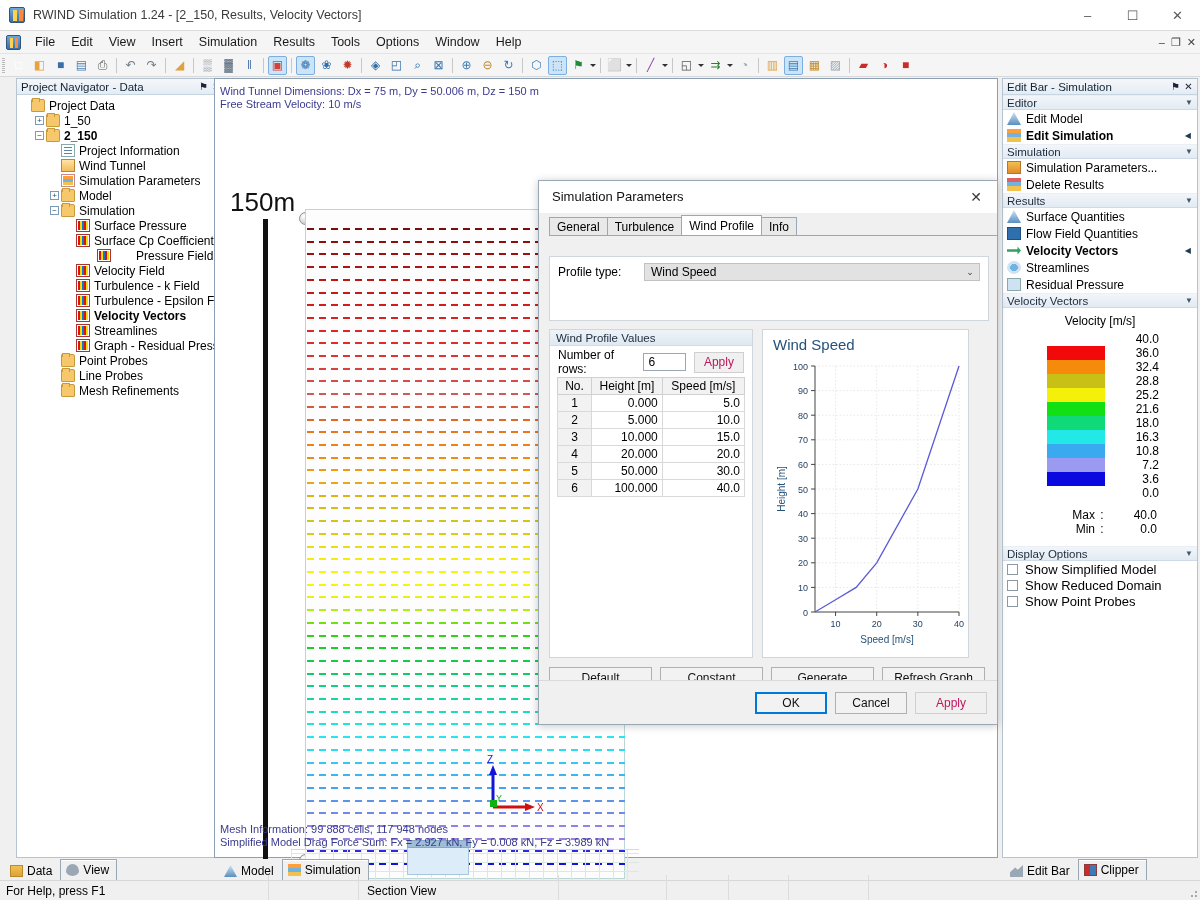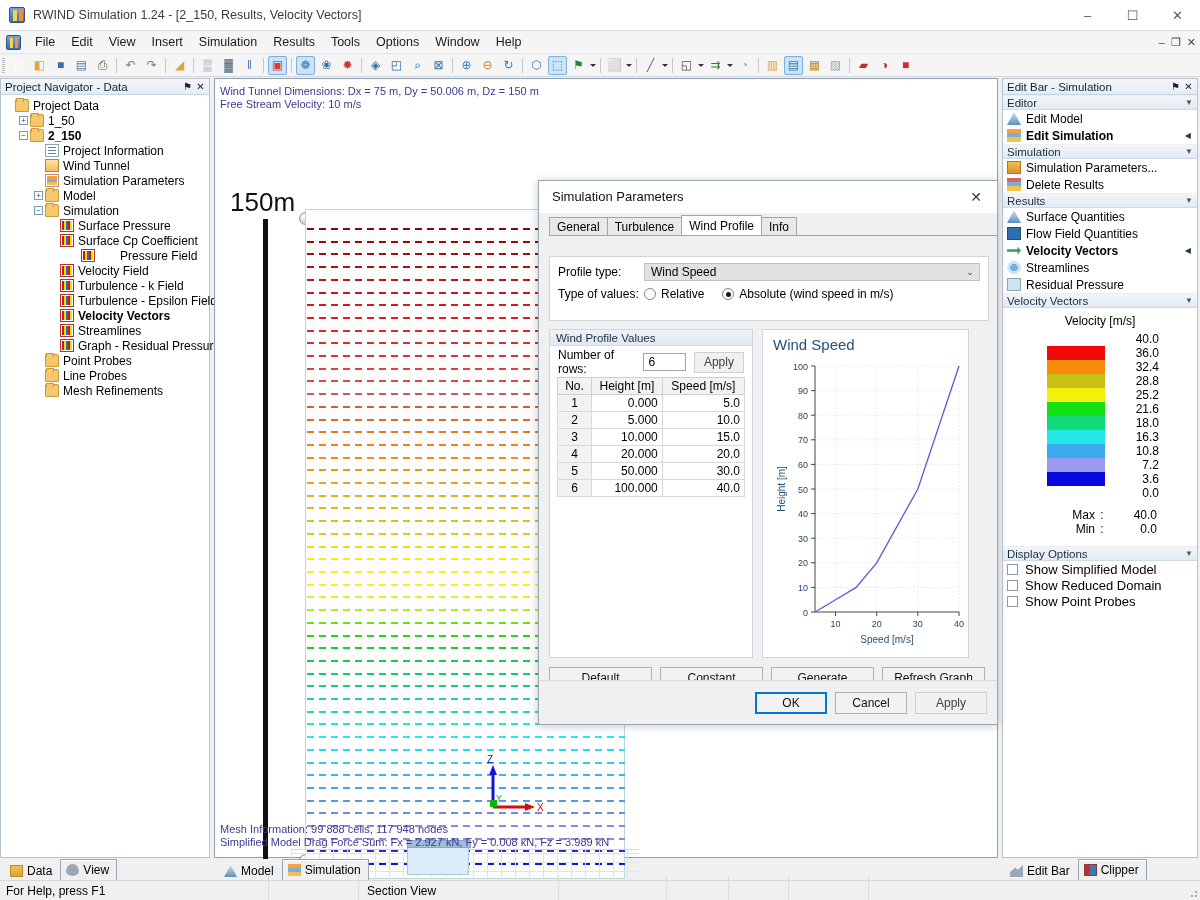--- a/index.html
+++ b/index.html
@@ -61,21 +61,21 @@
   .tbsep { width:1px; height:15px; background:#c8c8c8; margin:0 3px; }
   .tbdrop { width:8px; height:19px; position:relative; }
   .tbdrop:after{ content:""; position:absolute; left:1px; top:8px;
     border-left:3px solid transparent; border-right:3px solid transparent;
     border-top:3px solid #333; }
   .grip { width:3px;height:15px;margin-right:3px;
     background:repeating-linear-gradient(#bbb 0 1px,transparent 1px 2px); }
 
   
   .navpanel {
-    position:absolute; left:0; top:78px; width:210px; height:780px;
+    position:absolute; left:16px; top:78px; width:210px; height:780px;
     background:#fff; border:1px solid #b6c4d2;
   }
   .panelhead {
     height:16px; background:linear-gradient(#f4f7fa,#e4ecf4);
     border-bottom:1px solid #c6d3e0; display:flex; align-items:center;
     padding:0 2px 0 4px; font-size:11.5px; color:#123;
   }
   .panelhead .ttl{ flex:1; }
   .pinbtn, .xbtn{ width:13px;height:13px;display:flex;align-items:center;justify-content:center;
     font-size:10px;color:#223;border:1px solid transparent;}
@@ -221,21 +221,21 @@
   .rlbl{ margin-left:5px; margin-right:18px; }
   .tbl { width:100%; border-collapse:collapse; font-size:12px; }
   .tbl th { background:#f2f2f2; border:1px solid #d0d0d0; height:17px; font-weight:normal; }
   .tbl td { border:1px solid #d9d9d9; height:17px; padding:0 4px; }
   .tbl td.n { background:#f2f2f2; text-align:center; width:34px; }
   .tbl td.r { text-align:right; }
   .txtin { width:47px; height:18px; border:1px solid #9aa7b4; background:#fff;
     font-size:12px; padding-left:4px; display:flex; align-items:center; }
   .btn { height:21px; border:1px solid #b0b0b0; background:#f2f2f2;
     display:flex; align-items:center; justify-content:center; font-size:12px; color:#111; }
-  .btn.dis { color:#404040; background:#f0f0f0; border-color:#cfcfcf; }
+  .btn.dis { color:#be185d; background:#f0f0f0; border-color:#cfcfcf; }
   .btn.def { border:2px solid #0078d7; }
   .chart { position:relative; background:#fff; }
   .chart .ctitle { position:absolute; left:10px; top:6px; font-size:15px; color:#26527a; }
 </style>
 </head>
 <body>
 
 <div id="app">
 
   <div class="titlebar">
@@ -805,27 +805,20 @@
 
     <div class="dlgbody">
 
       <div class="gb" style="height:65px;">
         <div class="frow" style="margin-top:4px;">
           <div class="fl">Profile type:</div>
           <div class="combo">
             <span class="cv">Wind Speed</span>
             <span class="ca">⌄</span>
           </div>
-        </div>
-        <div class="frow">
-          <div class="fl">Type of values:</div>
-          <div class="radio"></div>
-          <span class="rlbl">Relative</span>
-          <div class="radio on"></div>
-          <span class="rlbl">Absolute (wind speed in m/s)</span>
         </div>
       </div>
 
       <div style="display:flex; gap:9px; margin-top:8px;">
 
         <div class="gb" style="width:204px;height:329px;">
           <div class="gbtitle">Wind Profile Values</div>
           <div class="frow" style="margin-top:5px;">
             <span>Number of rows:</span>
             <div class="txtin" style="margin-left:7px;">6</div>

